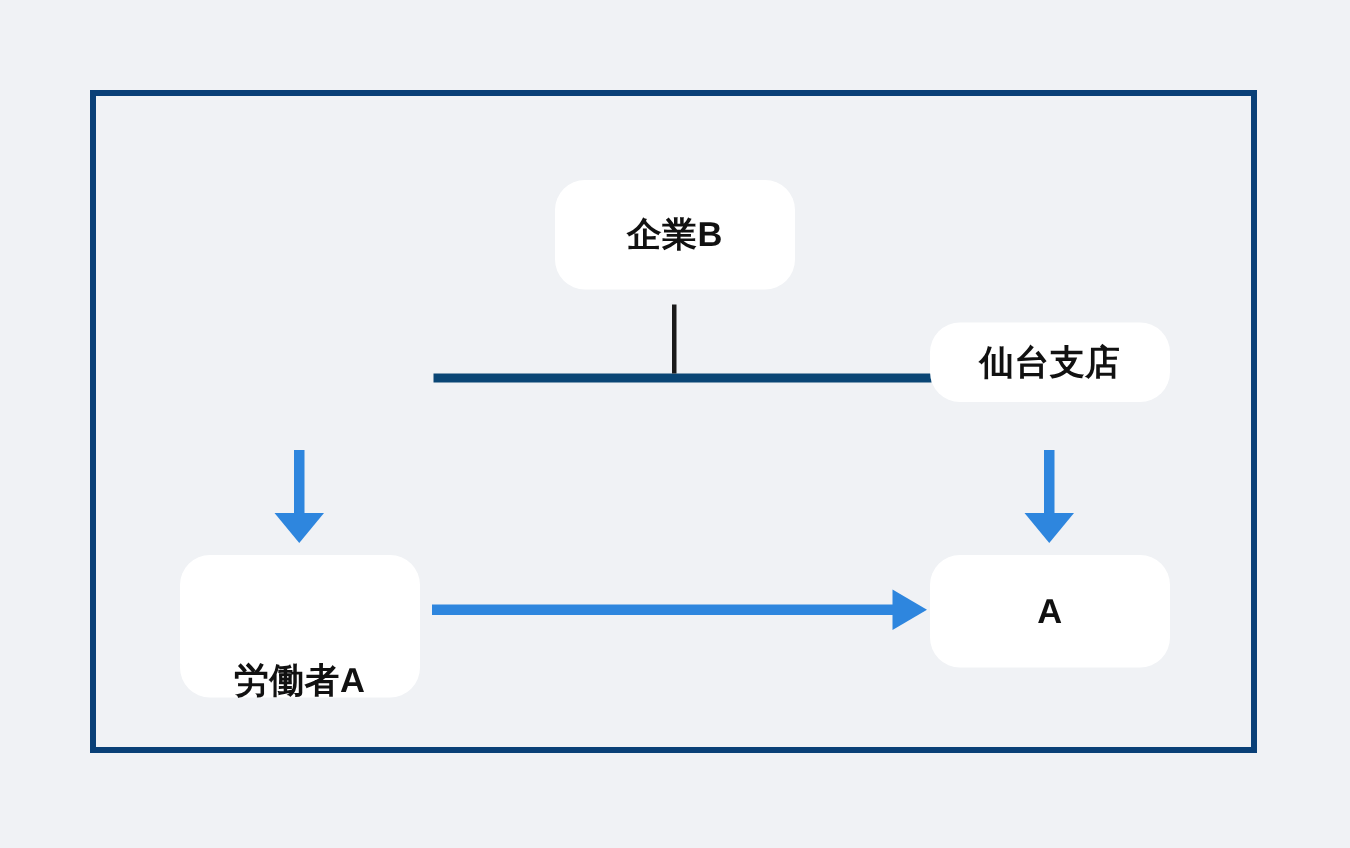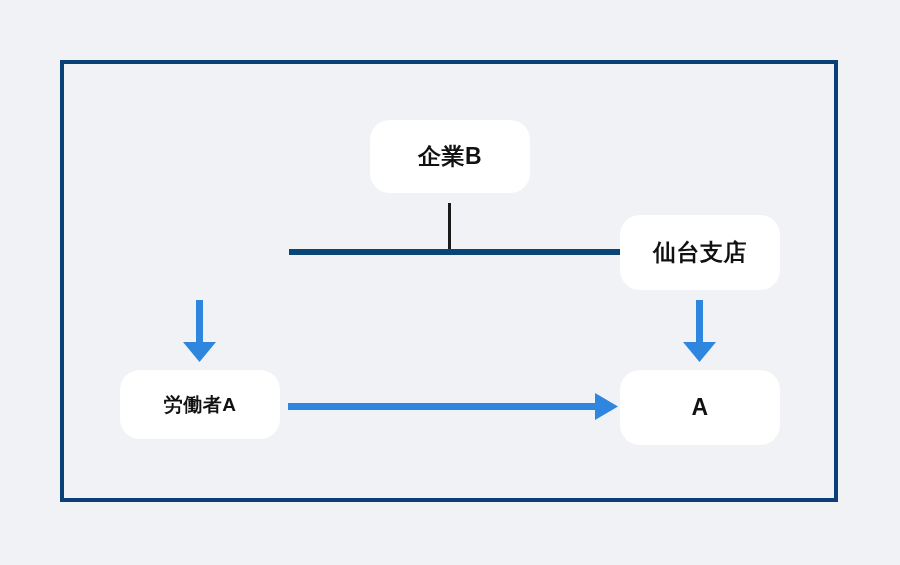--- a/index.html
+++ b/index.html
@@ -63,29 +63,30 @@
     left: 120px;
     top: 215px;
     width: 160px;
     height: 75px;
     font-size: 23px;
   }
   #node-sendai-branch {
     left: 620px;
     top: 215px;
     width: 160px;
-    height: 75px;
+    height: 53px;
     font-size: 23px;
   }
   #node-worker-a {
     left: 120px;
     top: 370px;
     width: 160px;
-    height: 69px;
-    font-size: 19px;
+    height: 95px;
+    font-size: 23px;
+    align-items: flex-end;
   }
   #node-a {
     left: 620px;
     top: 370px;
     width: 160px;
     height: 75px;
     font-size: 23px;
   }
 
   

